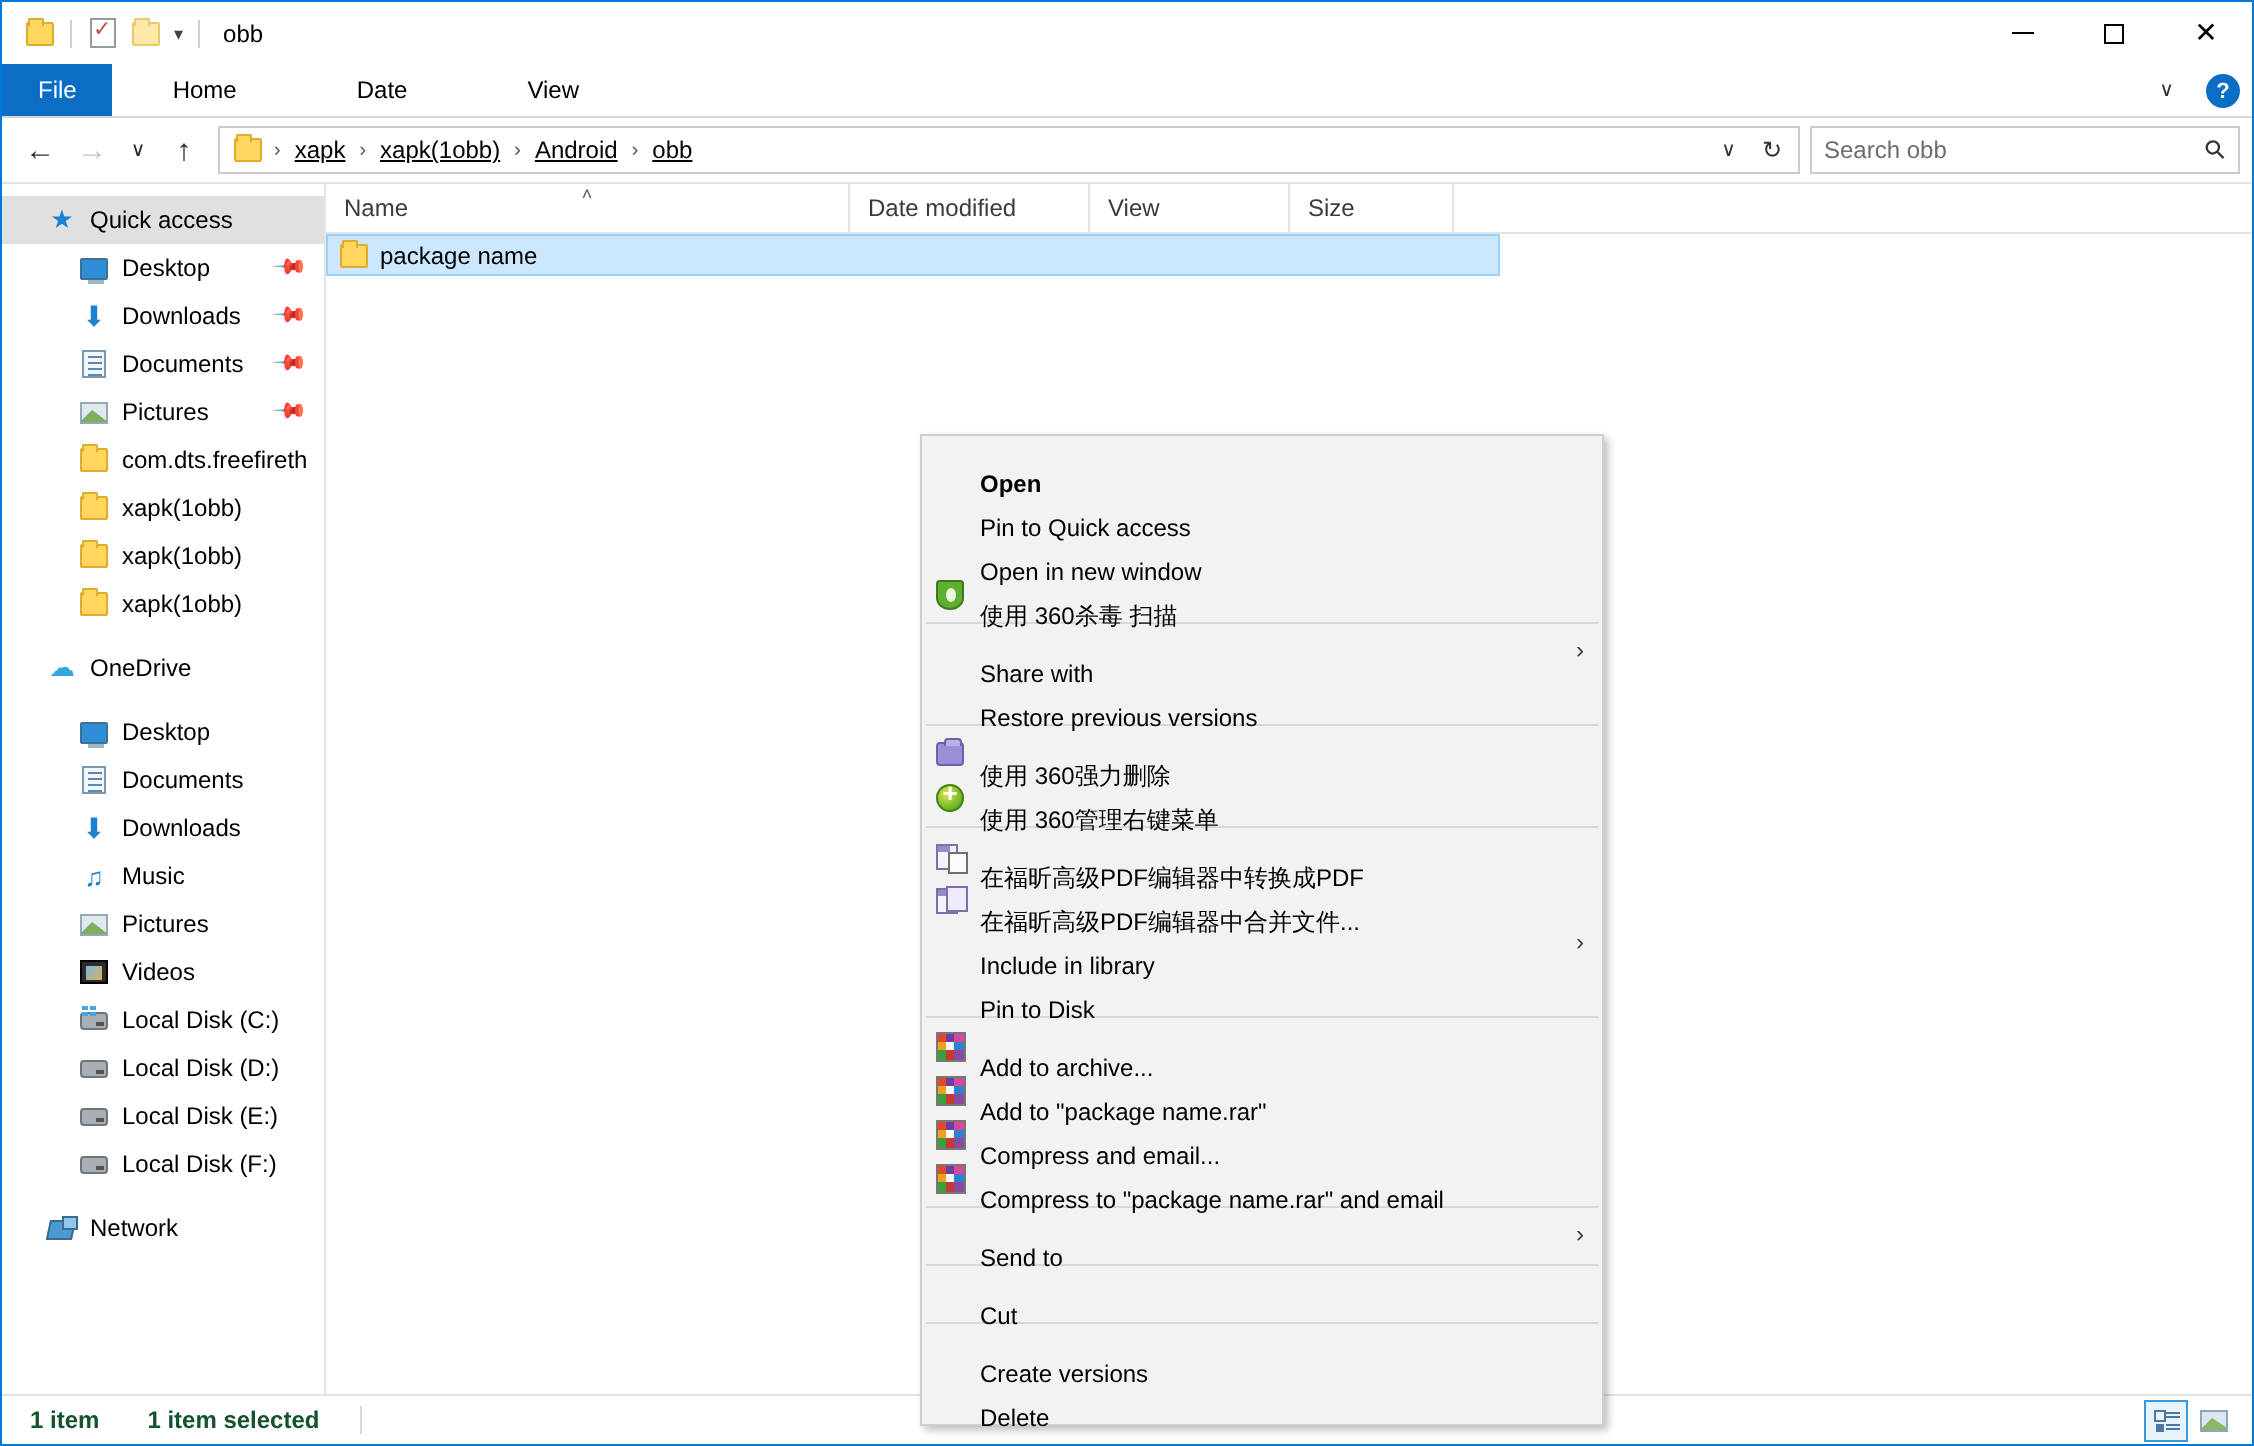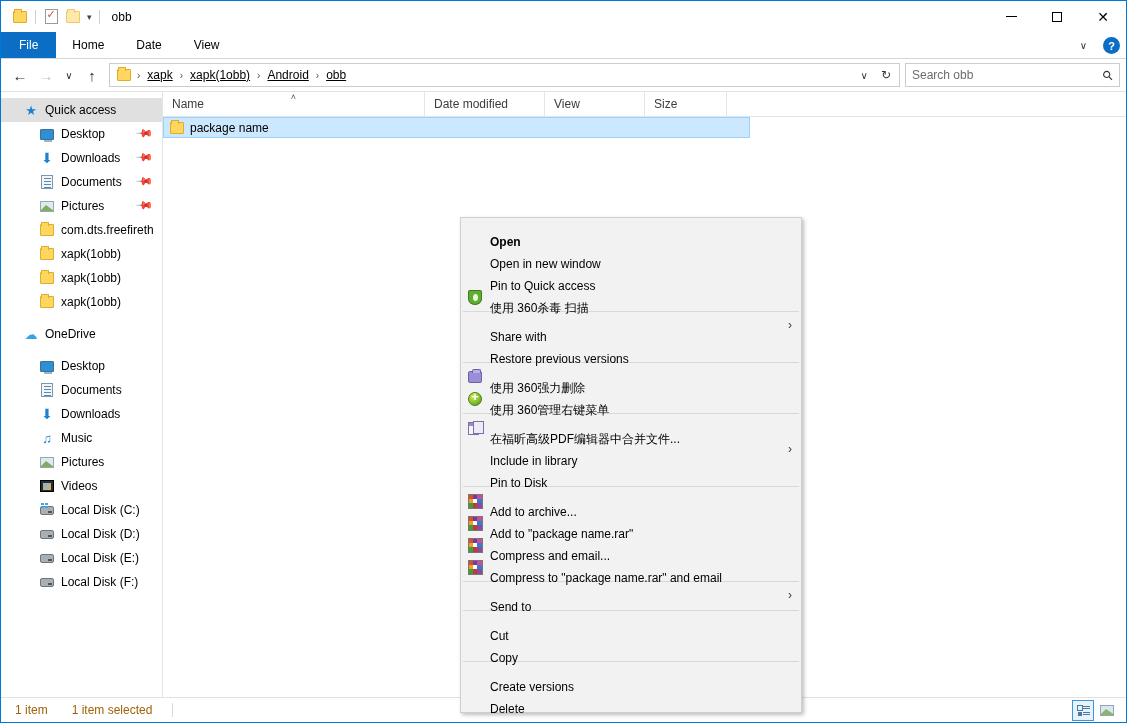--- a/index.html
+++ b/index.html
@@ -75,21 +75,21 @@
 
   
   .ribbon {
     height: 27px; min-height: 27px;
     display: flex; align-items: stretch;
     border-bottom: 1px solid #d6d6d6;
     background: #ffffff;
     position: relative;
   }
   .rtab {
-    padding: 0 16px; display: flex; align-items: center;
+    padding: 0 30px; display: flex; align-items: center;
     font-size: 12px; color: #000;
   }
   .rtab.file { background: #0b6ec4; color: #fff; padding: 0 18px; }
   .ribbon-right {
     position: absolute; right: 6px; top: 0; height: 27px;
     display: flex; align-items: center; gap: 10px;
   }
   .chev-down { font-size: 10px; color: #333; padding: 2px 6px; }
   .help-btn {
     width: 17px; height: 17px; border-radius: 50%;
@@ -366,21 +366,21 @@
 
   
   .statusbar {
     height: 25px; min-height: 25px;
     display: flex; align-items: center;
     border-top: 1px solid #e2e2e2;
     background: #ffffff;
     position: relative;
   }
   .st-text {
-    font-size: 12px; color: #a16207; padding-left: 14px;
+    font-size: 12px; color: #14532d; padding-left: 14px; font-weight: bold;
   }
   .st-text.second { padding-left: 24px; }
   .st-div { width: 1px; height: 14px; background: #d8d8d8; margin-left: 20px; }
   .viewbtns {
     position: absolute; right: 8px; top: 2px;
     display: flex; gap: 2px;
   }
   .vb {
     width: 22px; height: 21px;
     display: flex; align-items: center; justify-content: center;
@@ -612,20 +612,26 @@
         <span>Local Disk (E:)</span>
       </div>
       <div class="nav-item lvl1">
         <span class="nav-ico">
             <span class="ico-drive"></span>
           </span>
         <span>Local Disk (F:)</span>
       </div>
 
       <div class="spacer8"></div>
+      <div class="nav-item lvl0">
+        <span class="nav-ico">
+            <span class="ico-net"></span>
+          </span>
+        <span>Network</span>
+      </div>
     </div>
 
     <div class="filepane">
       <div class="colhdr">
         <div class="col c-name">
           <span class="sortmark">˄</span>
           <span>Name</span>
         </div>
         <div class="col c-date">
           <span>Date modified</span>
@@ -646,24 +652,24 @@
           <span class="frow-name">package name</span>
         </div>
       </div>
 
       <div class="ctxmenu">
 
         <div class="mi bold mi-indent">
           <span class="mi-label">Open</span>
         </div>
         <div class="mi mi-indent">
+          <span class="mi-label">Pin to Quick access</span>
+        </div>
+        <div class="mi mi-indent">
           <span class="mi-label">Open in new window</span>
-        </div>
-        <div class="mi mi-indent">
-          <span class="mi-label">Pin to Quick access</span>
         </div>
         <div class="mi">
           <span class="mi-ico">
               <span class="ic-shield"></span>
             </span>
           <span class="mi-label">使用 360杀毒 扫描</span>
         </div>
 
         <div class="msep"></div>
 
@@ -685,20 +691,28 @@
         </div>
         <div class="mi">
           <span class="mi-ico">
               <span class="ic-plus"></span>
             </span>
           <span class="mi-label">使用 360管理右键菜单</span>
         </div>
 
         <div class="msep"></div>
 
+        <div class="mi">
+          <span class="mi-ico">
+              <span class="ic-pdf1">
+                <i></i>
+              </span>
+            </span>
+          <span class="mi-label">在福昕高级PDF编辑器中转换成PDF</span>
+        </div>
         <div class="mi">
           <span class="mi-ico">
               <span class="ic-pdf2">
                 <i></i>
               </span>
             </span>
           <span class="mi-label">在福昕高级PDF编辑器中合并文件...</span>
         </div>
         <div class="mi mi-indent">
           <span class="mi-label">Include in library</span>
@@ -780,23 +794,20 @@
         <div class="mi mi-indent">
           <span class="mi-label">Send to</span>
           <span class="mi-arrow">›</span>
         </div>
 
         <div class="msep"></div>
 
         <div class="mi mi-indent">
           <span class="mi-label">Cut</span>
         </div>
-        <div class="mi mi-indent">
-          <span class="mi-label">Copy</span>
-        </div>
 
         <div class="msep"></div>
 
         <div class="mi mi-indent">
           <span class="mi-label">Create versions</span>
         </div>
         <div class="mi mi-indent">
           <span class="mi-label">Delete</span>
         </div>
 

